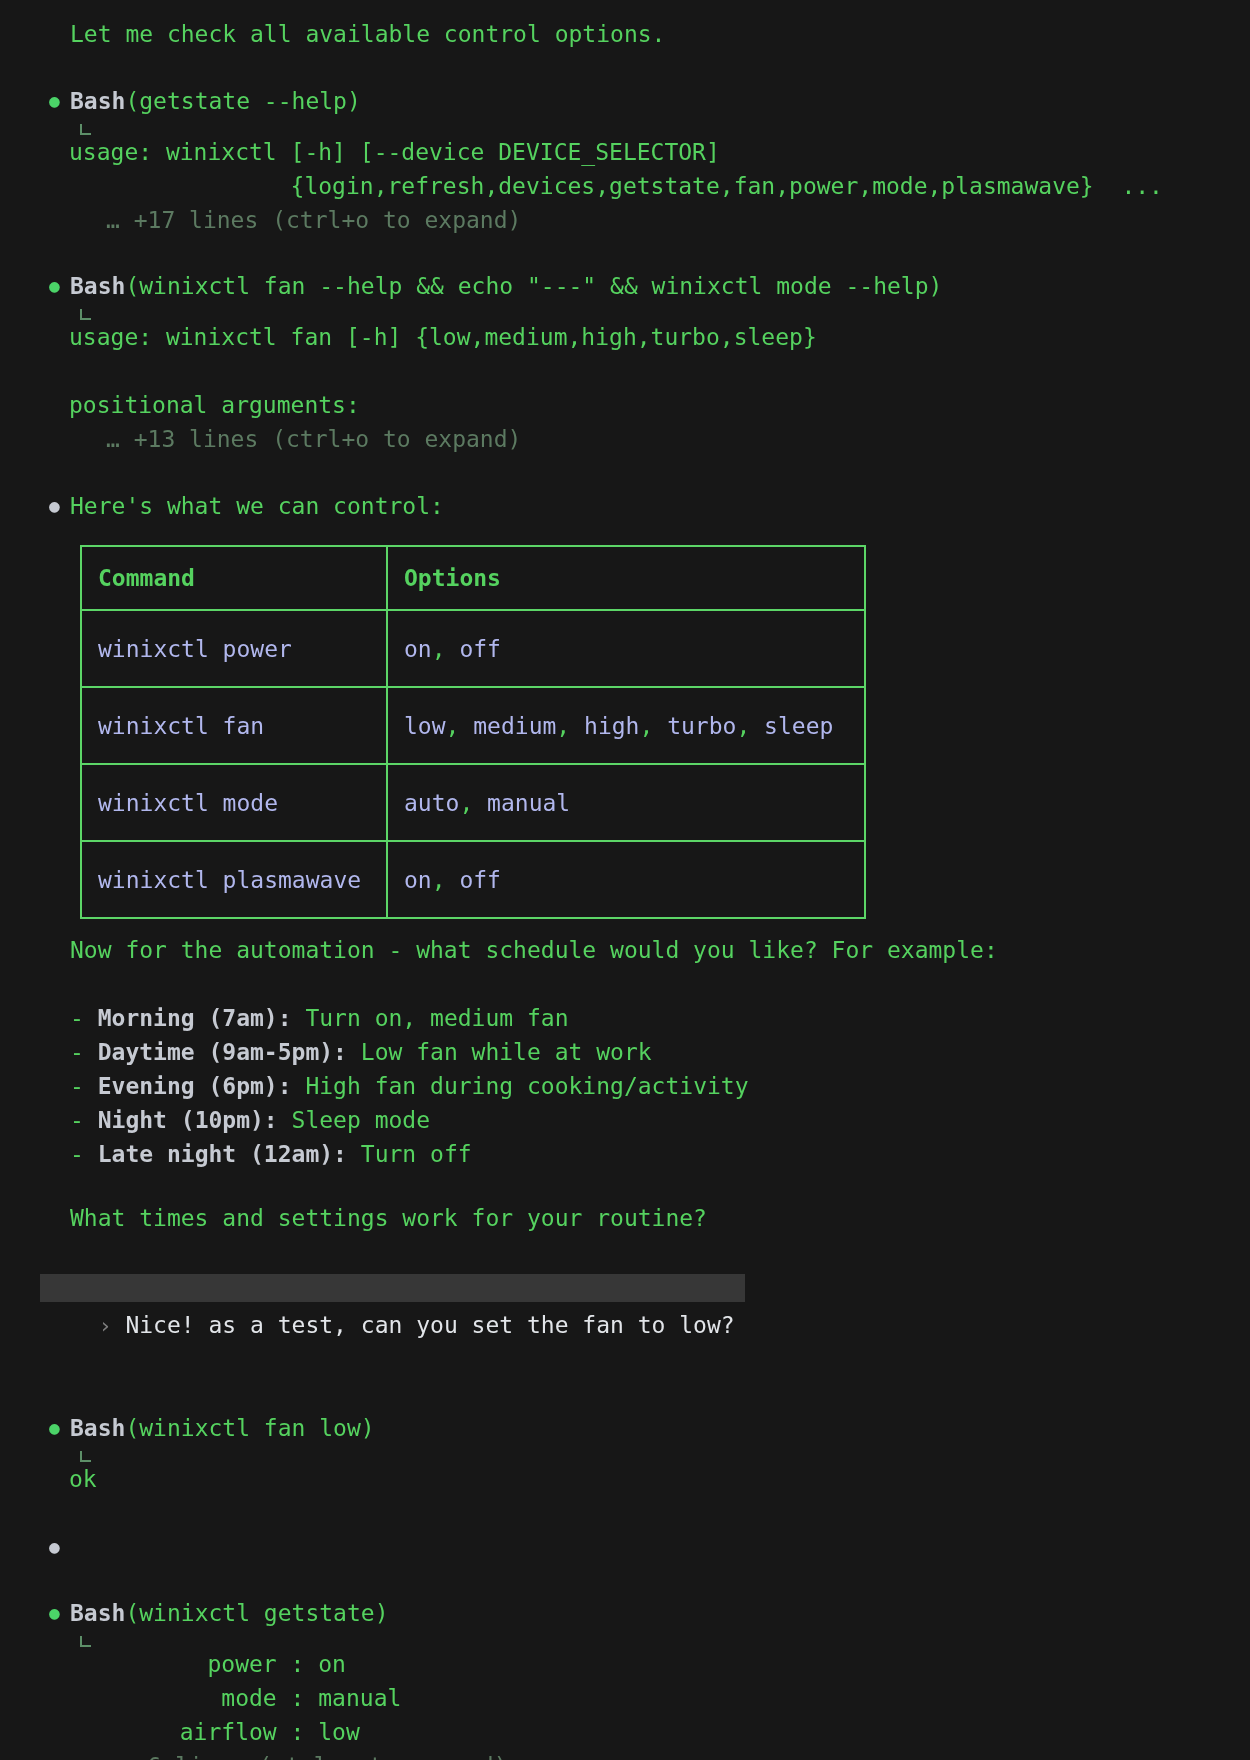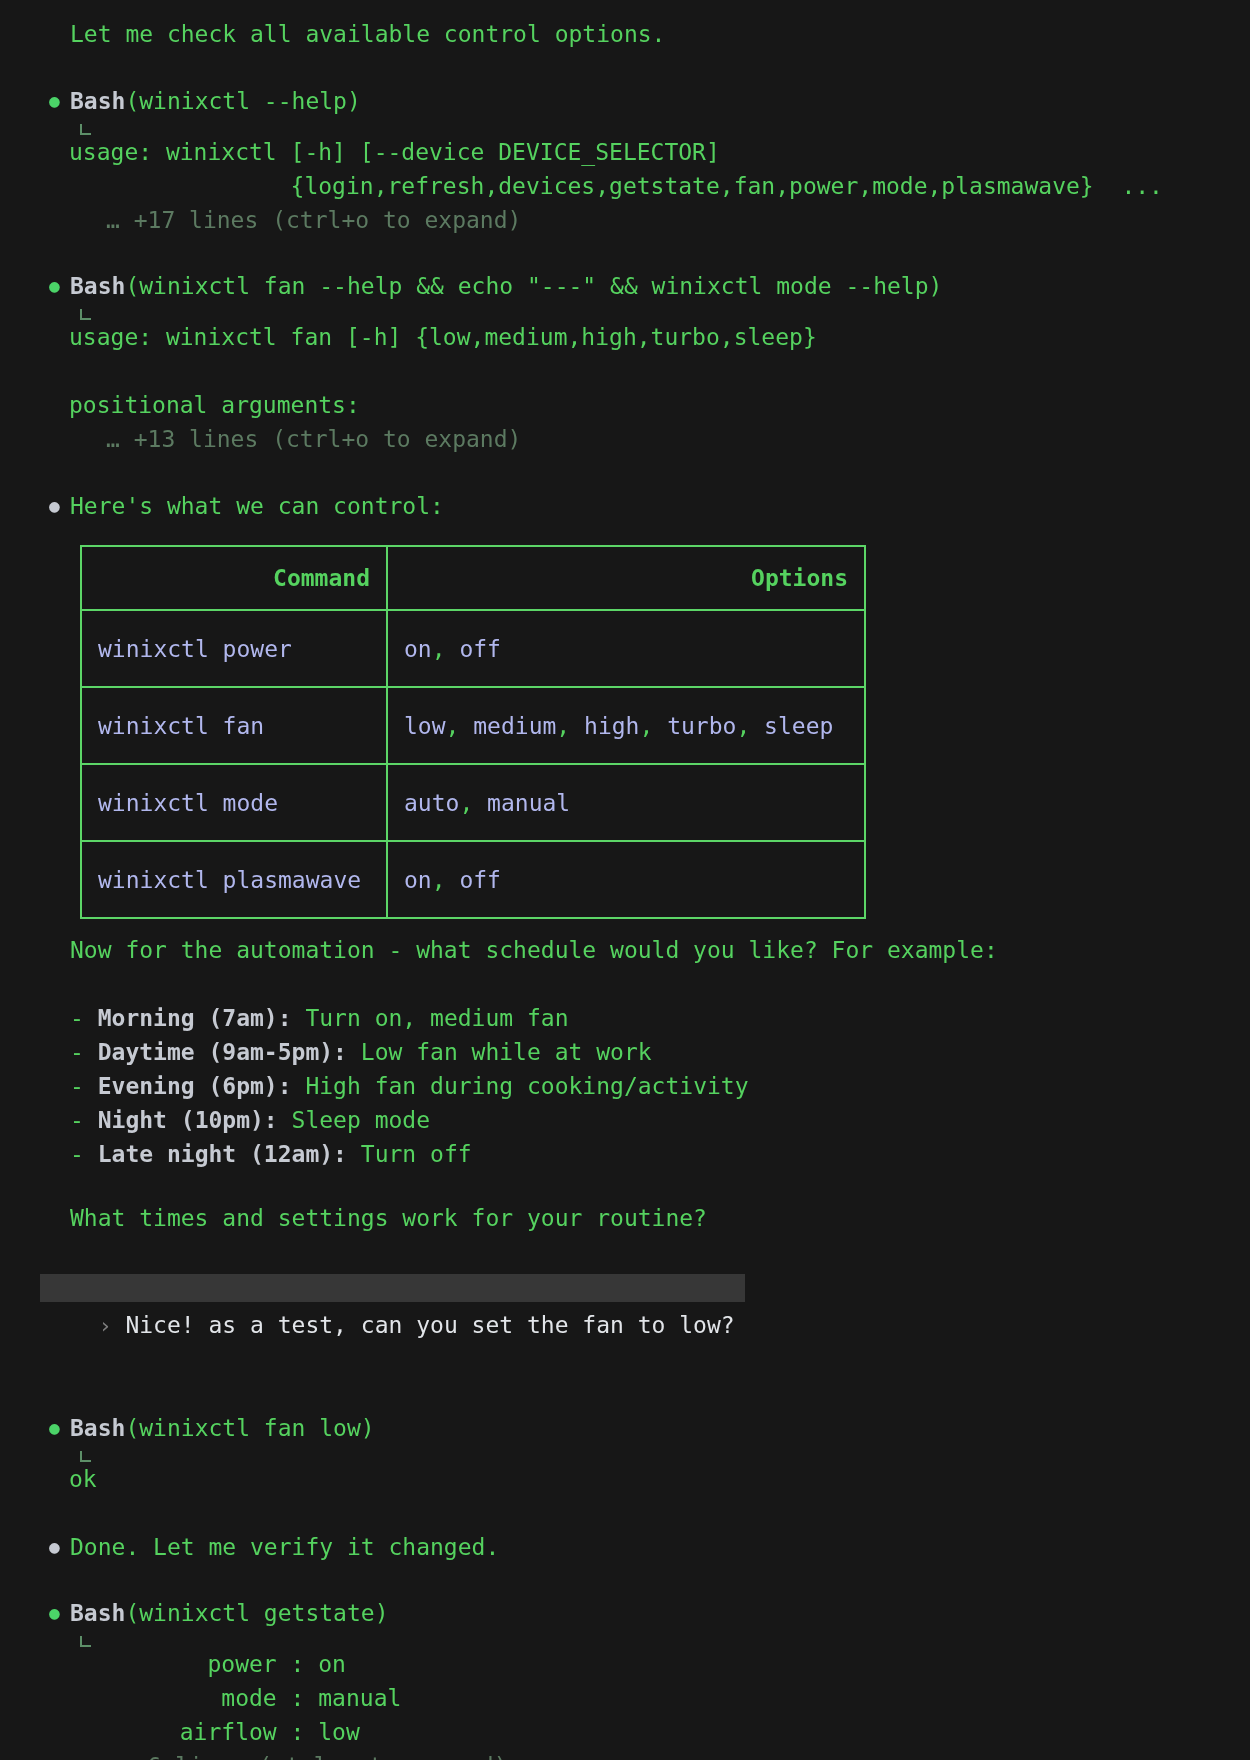--- a/index.html
+++ b/index.html
@@ -54,21 +54,21 @@
   .expand{padding-left:57px;}
   
   .ctl-table{
     border-collapse:collapse;
     margin:22px 0 0 31px;
     font:inherit;color:var(--lav);
   }
   .ctl-table th,.ctl-table td{border:2px solid var(--border);}
   .ctl-table th{
     height:64px;font-weight:700;color:var(--green);
-    text-align:right;padding:0 16px;
+    text-align:left;padding:0 16px;
   }
   .ctl-table td{height:77px;padding:0 16px;white-space:pre;}
   .col-cmd{width:306px;}
   .col-opt{width:478px;}
   
   .uinput{
     margin:39px 0 0 -9px;
     height:28px;line-height:34px;
     background:var(--ubg);
     display:inline-block;
@@ -84,21 +84,21 @@
 </head>
 <body>
 
 <main class="term">
 
   <div class="line plain"><span class="green">Let me check all available control options.</span></div>
 
   
   <div class="trow mt33">
     <span class="bullet g">●</span>
-    <div class="line"><span class="bold">Bash</span><span class="green">(winixctl --help)</span></div>
+    <div class="line"><span class="bold">Bash</span><span class="green">(getstate --help)</span></div>
   </div>
   <div class="result">
     <span class="elbow"></span>
     <pre class="rcontent">usage: winixctl [-h] [--device DEVICE_SELECTOR]
                 {login,refresh,devices,getstate,fan,power,mode,plasmawave}  ...</pre>
   </div>
   <div class="line expand"><span class="dim">… +17 lines (ctrl+o to expand)</span></div>
 
   
   <div class="trow mt32">
@@ -168,21 +168,20 @@
     <span class="bullet g">●</span>
     <div class="line"><span class="bold">Bash</span><span class="green">(winixctl fan low)</span></div>
   </div>
   <div class="result">
     <span class="elbow"></span>
     <pre class="rcontent">ok</pre>
   </div>
 
   <div class="trow mt34">
     <span class="bullet w">●</span>
-    <div class="line"><span class="green">Done. Let me verify it changed.</span></div>
   </div>
 
   
   <div class="trow mt32">
     <span class="bullet g">●</span>
     <div class="line"><span class="bold">Bash</span><span class="green">(winixctl getstate)</span></div>
   </div>
   <div class="result">
     <span class="elbow"></span>
     <pre class="rcontent">          power : on

